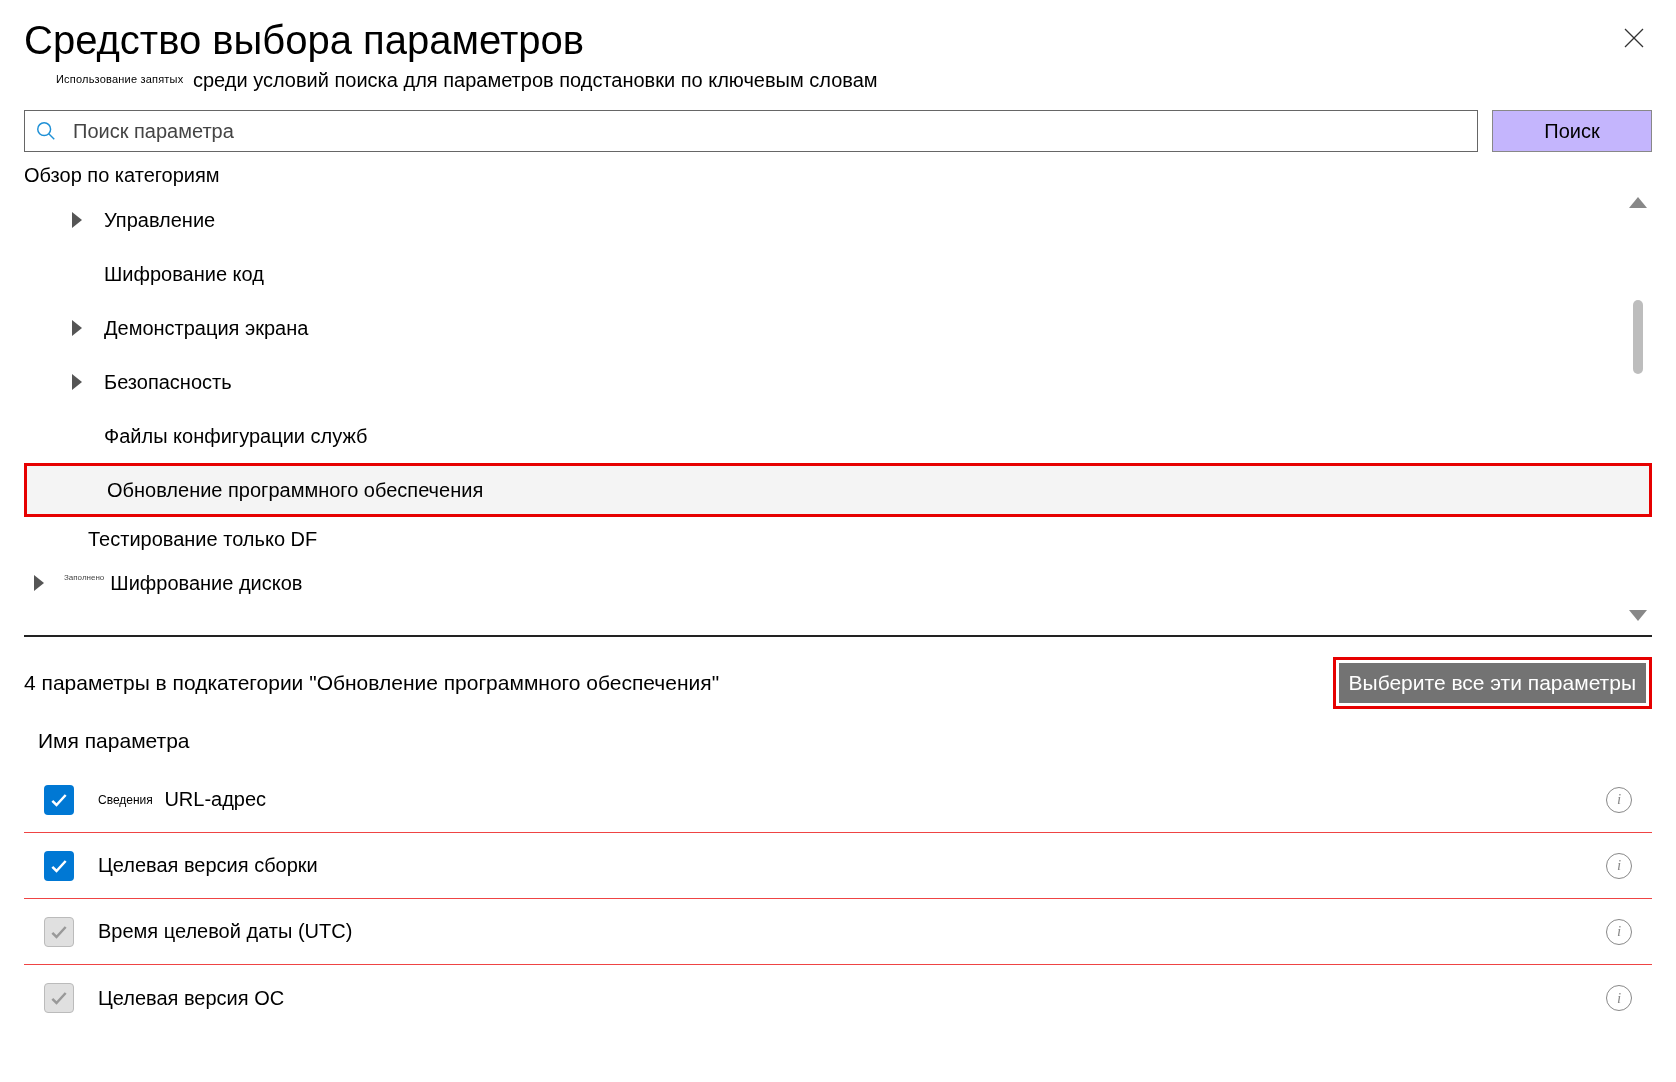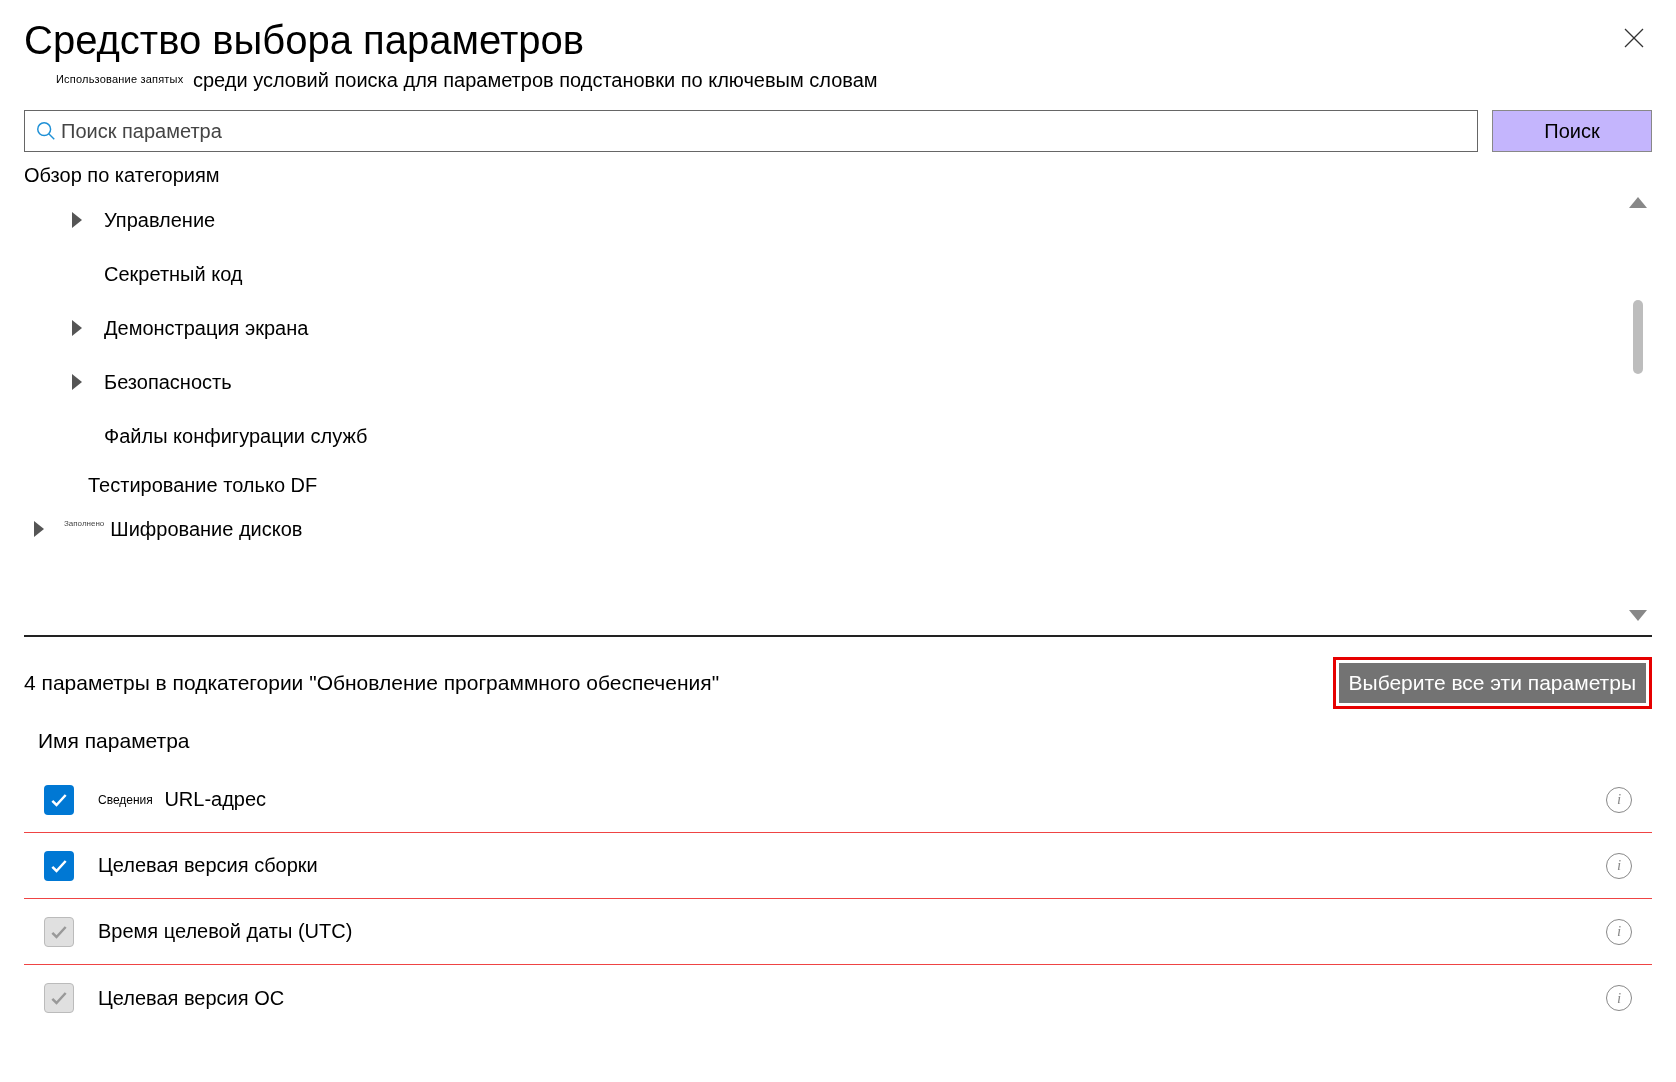--- a/index.html
+++ b/index.html
@@ -10,21 +10,21 @@
   .title { font-size: 40px; font-weight: 400; }
   .close-x { width: 28px; height: 28px; cursor: pointer; display:flex; align-items:center; justify-content:center; margin-top: 6px; margin-right: 4px; }
   .close-x svg { stroke: #333; stroke-width: 1.2; }
 
   .subtitle { font-size: 20px; margin-top: 6px; }
   .subtitle-pre { font-size: 11px; letter-spacing: 0.2px; display:inline-block; margin-right:4px; position: relative; top: -4px; padding-left: 32px; }
 
   .search-row { display: flex; gap: 14px; margin-top: 18px; align-items: stretch; }
   .search-box { flex: 1; display: flex; align-items: center; border: 1px solid #666; padding: 0 10px; height: 42px; }
   .search-box svg { stroke: #1e90d6; fill: none; stroke-width: 1.6; width: 22px; height: 22px; }
-  .search-input { border: none; outline: none; font-size: 20px; margin-left: 4px; flex: 1; color: #000000; }
+  .search-input { border: none; outline: none; font-size: 20px; margin-left: 16px; flex: 1; color: #000000; }
   .search-input::placeholder { color: #444; }
   .search-btn { width: 160px; border: 1px solid #888; background: #c4b5fd; font-size: 20px; cursor: pointer; }
 
   .browse-heading { font-size: 20px; margin-top: 12px; }
 
   .tree-wrap { position: relative; margin-top: 6px; height: 432px; }
   .tree-scroll { position: absolute; right: 2px; top: 0; width: 24px; height: 100%; display:flex; flex-direction:column; align-items:center; }
   .tree-scroll .tri { width:0;height:0;border-left:9px solid transparent;border-right:9px solid transparent; }
   .tri-up { border-bottom:11px solid #888; margin-top: 4px;}
   .tri-down { border-top:11px solid #888; margin-bottom: 4px;}
@@ -101,21 +101,21 @@
       <span class="chev-slot">
           <span class="chev"></span>
         </span>
       <span class="ti-label">Управление</span>
     </div>
 
     <div class="tree-item leaf">
       <span class="chev-slot">
           <span class="chev"></span>
         </span>
-      <span class="ti-label">Секретный код</span>
+      <span class="ti-label">Шифрование код</span>
     </div>
 
     <div class="tree-item">
       <span class="chev-slot">
           <span class="chev"></span>
         </span>
       <span class="ti-label">Демонстрация экрана</span>
     </div>
 
     <div class="tree-item">
@@ -125,20 +125,26 @@
       <span class="ti-label">Безопасность</span>
     </div>
 
     <div class="tree-item leaf">
       <span class="chev-slot">
           <span class="chev"></span>
         </span>
       <span class="ti-label">Файлы конфигурации служб</span>
     </div>
 
+    <div class="tree-item leaf selected">
+      <span class="chev-slot">
+          <span class="chev"></span>
+        </span>
+      <span class="ti-label">Обновление программного обеспечения</span>
+    </div>
 
     <div class="tree-item leaf short" style="padding-left:32px">
       <span class="chev-slot">
           <span class="chev"></span>
         </span>
       <span class="ti-label">Тестирование только DF</span>
     </div>
 
     <div class="tree-item short" style="padding-left:10px">
       <span class="chev-slot">

